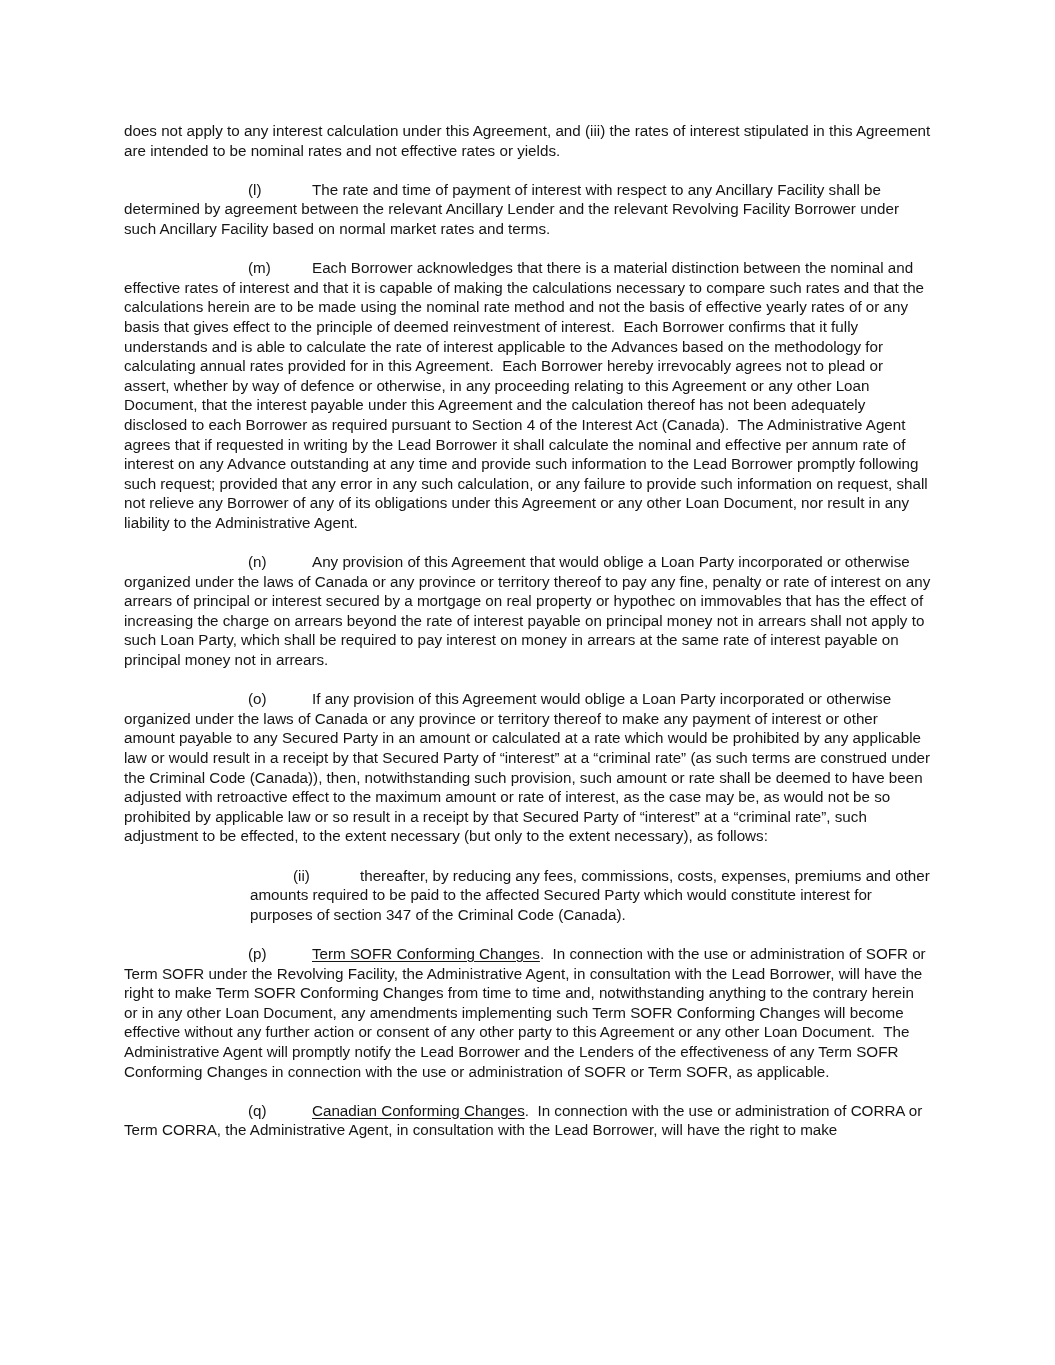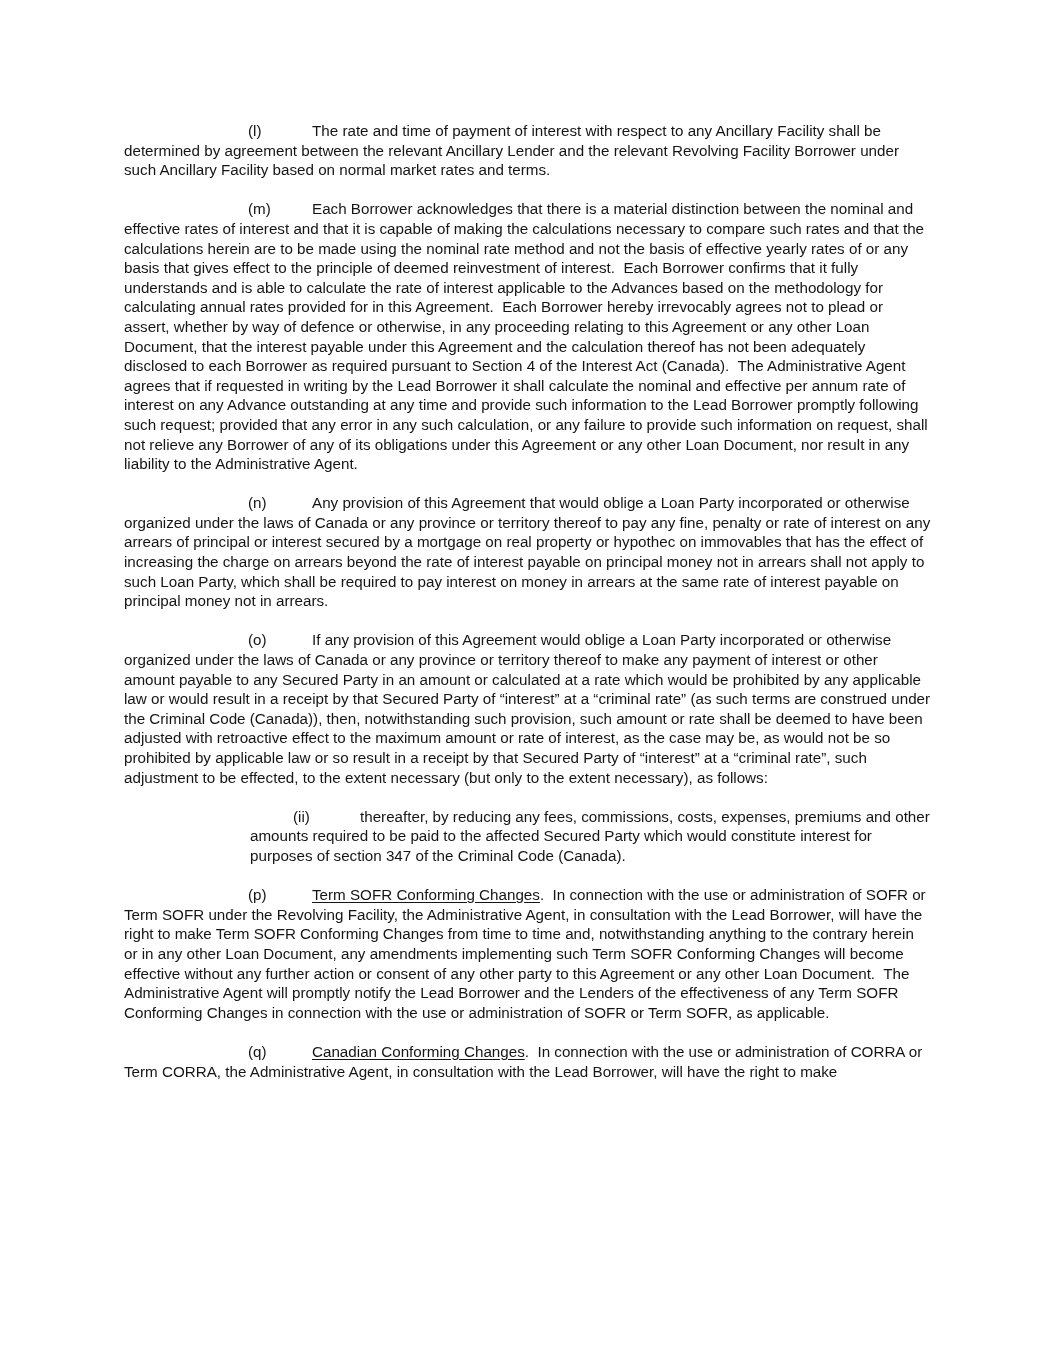--- a/index.html
+++ b/index.html
@@ -55,20 +55,21 @@
   }
   .underlined {
     text-decoration: underline;
     text-underline-offset: 2px;
   }
 </style>
 </head>
 <body>
 
 <div class="page">
+    <p class="para continuation">does not apply to any interest calculation under this Agreement, and (iii) the rates of interest stipulated in this Agreement are intended to be nominal rates and not effective rates or yields.</p>
     <p class="para lettered"><span class="indent-lettered"></span><span class="marker-lettered">(l)</span>The rate and time of payment of interest with respect to any Ancillary Facility shall be determined by agreement between the relevant Ancillary Lender and the relevant Revolving Facility Borrower under such Ancillary Facility based on normal market rates and terms.</p>
     <p class="para lettered"><span class="indent-lettered"></span><span class="marker-lettered">(m)</span>Each Borrower acknowledges that there is a material distinction between the nominal and effective rates of interest and that it is capable of making the calculations necessary to compare such rates and that the calculations herein are to be made using the nominal rate method and not the basis of effective yearly rates of or any basis that gives effect to the principle of deemed reinvestment of interest.  Each Borrower confirms that it fully understands and is able to calculate the rate of interest applicable to the Advances based on the methodology for calculating annual rates provided for in this Agreement.  Each Borrower hereby irrevocably agrees not to plead or assert, whether by way of defence or otherwise, in any proceeding relating to this Agreement or any other Loan Document, that the interest payable under this Agreement and the calculation thereof has not been adequately disclosed to each Borrower as required pursuant to Section 4 of the Interest Act (Canada).  The Administrative Agent agrees that if requested in writing by the Lead Borrower it shall calculate the nominal and effective per annum rate of interest on any Advance outstanding at any time and provide such information to the Lead Borrower promptly following such request; provided that any error in any such calculation, or any failure to provide such information on request, shall not relieve any Borrower of any of its obligations under this Agreement or any other Loan Document, nor result in any liability to the Administrative Agent.</p>
     <p class="para lettered"><span class="indent-lettered"></span><span class="marker-lettered">(n)</span>Any provision of this Agreement that would oblige a Loan Party incorporated or otherwise organized under the laws of Canada or any province or territory thereof to pay any fine, penalty or rate of interest on any arrears of principal or interest secured by a mortgage on real property or hypothec on immovables that has the effect of increasing the charge on arrears beyond the rate of interest payable on principal money not in arrears shall not apply to such Loan Party, which shall be required to pay interest on money in arrears at the same rate of interest payable on principal money not in arrears.</p>
     <p class="para lettered"><span class="indent-lettered"></span><span class="marker-lettered">(o)</span>If any provision of this Agreement would oblige a Loan Party incorporated or otherwise organized under the laws of Canada or any province or territory thereof to make any payment of interest or other amount payable to any Secured Party in an amount or calculated at a rate which would be prohibited by any applicable law or would result in a receipt by that Secured Party of “interest” at a “criminal rate” (as such terms are construed under the Criminal Code (Canada)), then, notwithstanding such provision, such amount or rate shall be deemed to have been adjusted with retroactive effect to the maximum amount or rate of interest, as the case may be, as would not be so prohibited by applicable law or so result in a receipt by that Secured Party of “interest” at a “criminal rate”, such adjustment to be effected, to the extent necessary (but only to the extent necessary), as follows:</p>
     <p class="para sub"><span class="indent-sub"></span><span class="marker-sub">(ii)</span>thereafter, by reducing any fees, commissions, costs, expenses, premiums and other amounts required to be paid to the affected Secured Party which would constitute interest for purposes of section 347 of the Criminal Code (Canada).</p>
     <p class="para lettered"><span class="indent-lettered"></span><span class="marker-lettered">(p)</span><span class="underlined">Term SOFR Conforming Changes</span>.  In connection with the use or administration of SOFR or Term SOFR under the Revolving Facility, the Administrative Agent, in consultation with the Lead Borrower, will have the right to make Term SOFR Conforming Changes from time to time and, notwithstanding anything to the contrary herein or in any other Loan Document, any amendments implementing such Term SOFR Conforming Changes will become effective without any further action or consent of any other party to this Agreement or any other Loan Document.  The Administrative Agent will promptly notify the Lead Borrower and the Lenders of the effectiveness of any Term SOFR Conforming Changes in connection with the use or administration of SOFR or Term SOFR, as applicable.</p>
     <p class="para lettered"><span class="indent-lettered"></span><span class="marker-lettered">(q)</span><span class="underlined">Canadian Conforming Changes</span>.  In connection with the use or administration of CORRA or Term CORRA, the Administrative Agent, in consultation with the Lead Borrower, will have the right to make</p>
   </div>
 
 </body></html>

